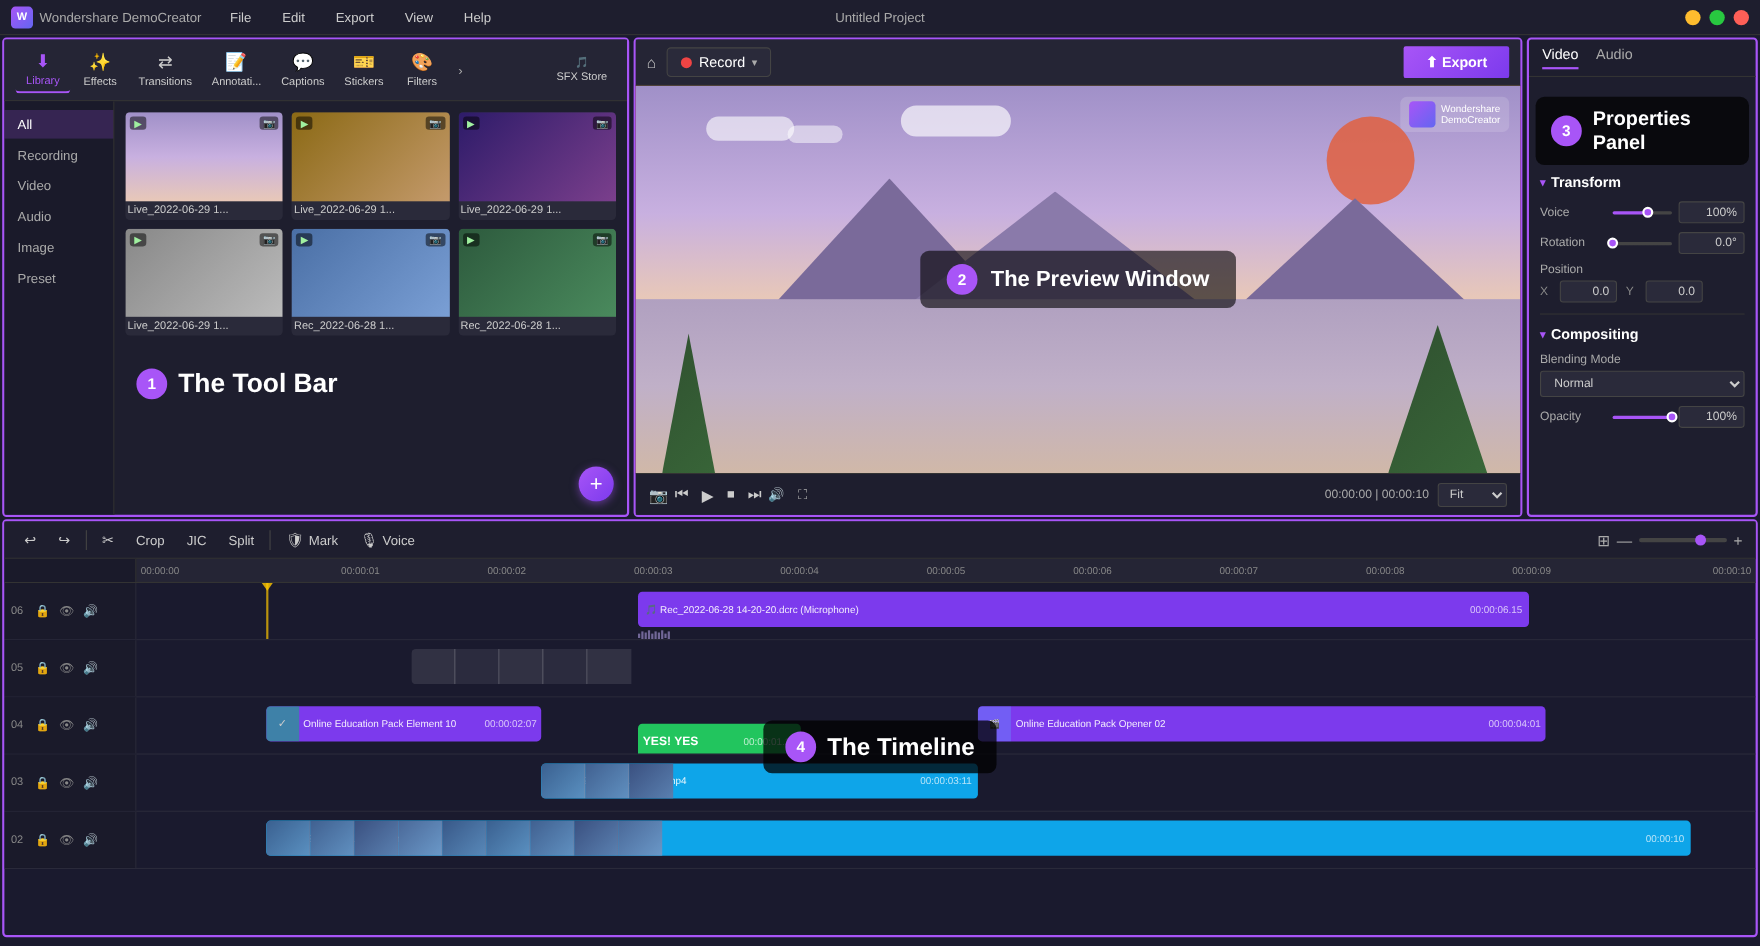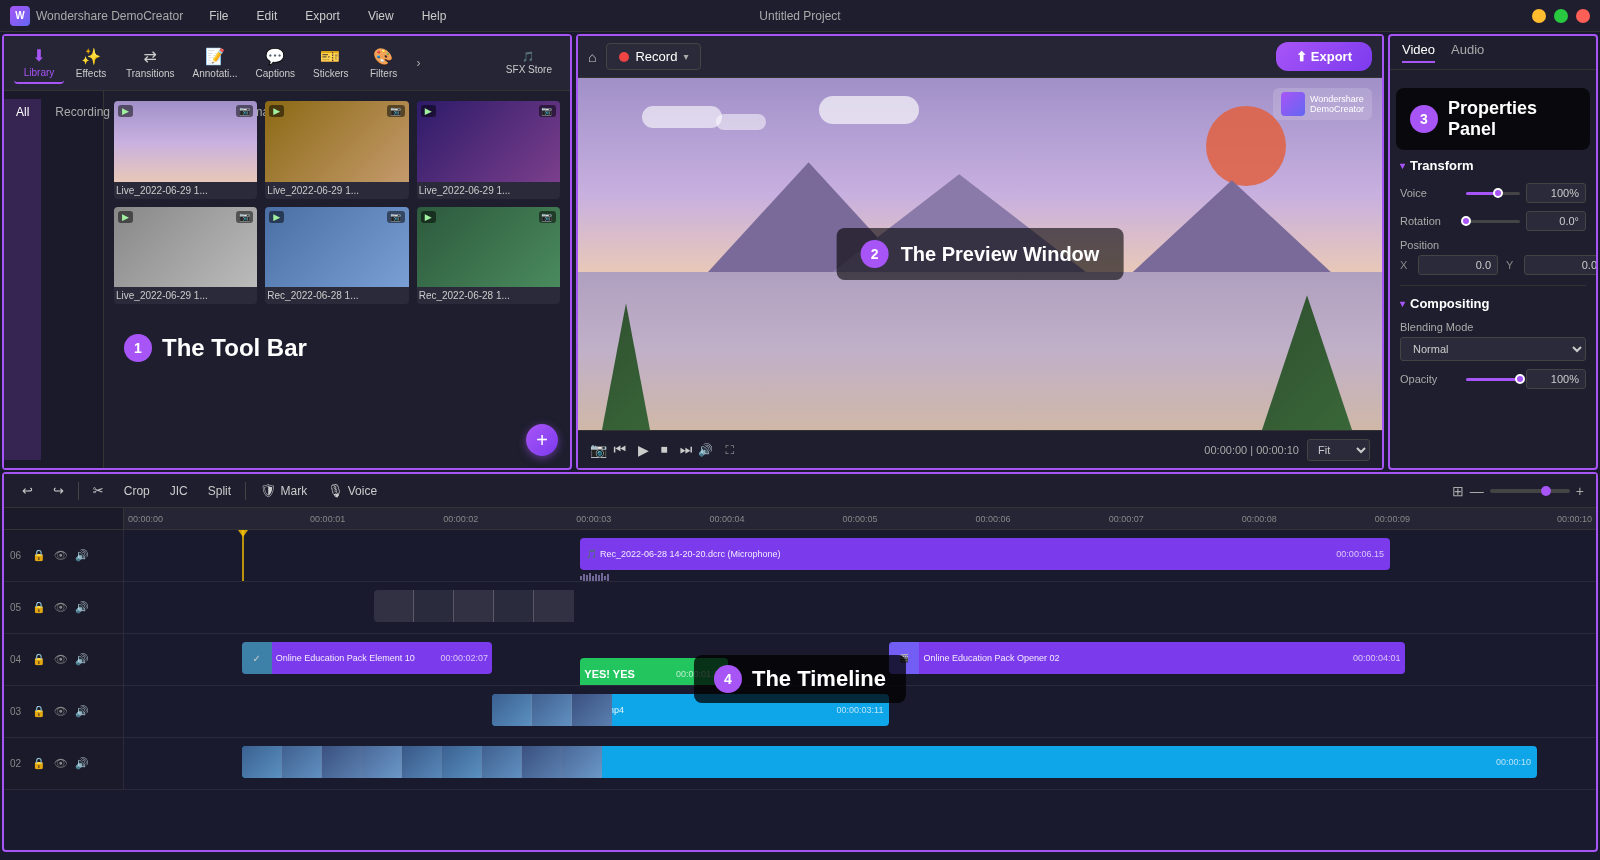--- a/index.html
+++ b/index.html
@@ -123,21 +123,21 @@
       flex: 1;
       overflow: hidden;
     }
 
     #left-sidebar {
       width: 100px;
       background: #1a1a2a;
       border-right: 1px solid #333;
       padding: 8px 0;
       display: flex;
-      flex-direction: row;
+      flex-direction: column;
       gap: 2px;
       flex-shrink: 0;
     }
     .sidebar-item {
       padding: 6px 12px;
       cursor: pointer;
       color: #aaa;
       font-size: 12px;
       border-radius: 0;
     }
@@ -291,21 +291,21 @@
       color: white;
       font-size: 13px;
       font-weight: 500;
     }
     .record-dot { width: 10px; height: 10px; background: #ef4444; border-radius: 50%; }
     .record-chevron { font-size: 10px; color: #aaa; }
     .export-btn {
       margin-left: auto;
       background: linear-gradient(135deg, #a855f7, #7c3aed);
       border: none;
-      border-radius: 12px;
+      border-radius: 2px;
       padding: 7px 20px;
       color: white;
       font-size: 13px;
       font-weight: 600;
       cursor: pointer;
       display: flex;
       align-items: center;
       gap: 6px;
     }
 
@@ -484,21 +484,21 @@
       gap: 4px;
     }
     .pos-label { color: #888; font-size: 11px; width: 14px; }
     .pos-input {
       background: #2a2a3a;
       border: 1px solid #444;
       color: #ccc;
       padding: 3px 6px;
       border-radius: 3px;
       font-size: 11px;
-      width: 80px;
+      width: 52px;
       text-align: right;
     }
 
     .divider { height: 1px; background: #333; margin: 10px 0; }
 
     .blend-select {
       background: #2a2a3a;
       border: 1px solid #444;
       color: #ccc;
       padding: 4px 8px;

